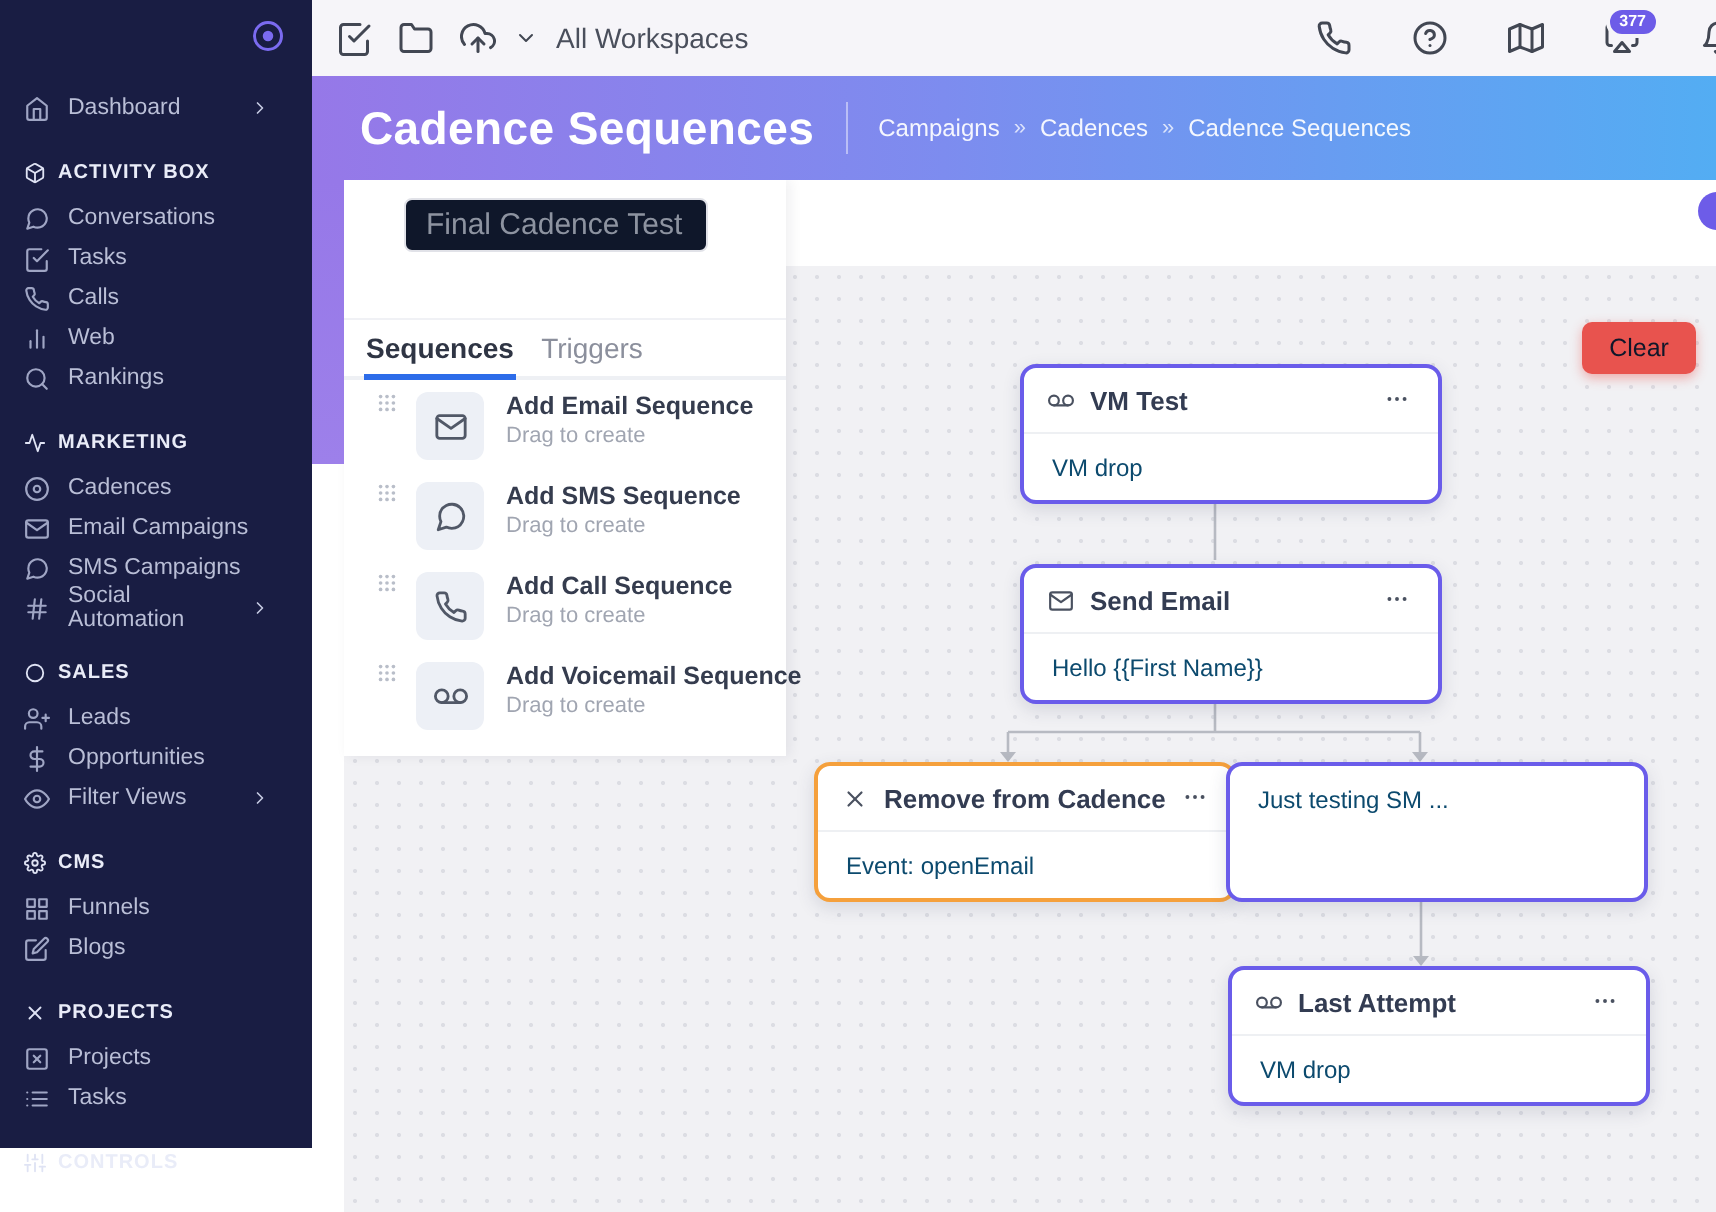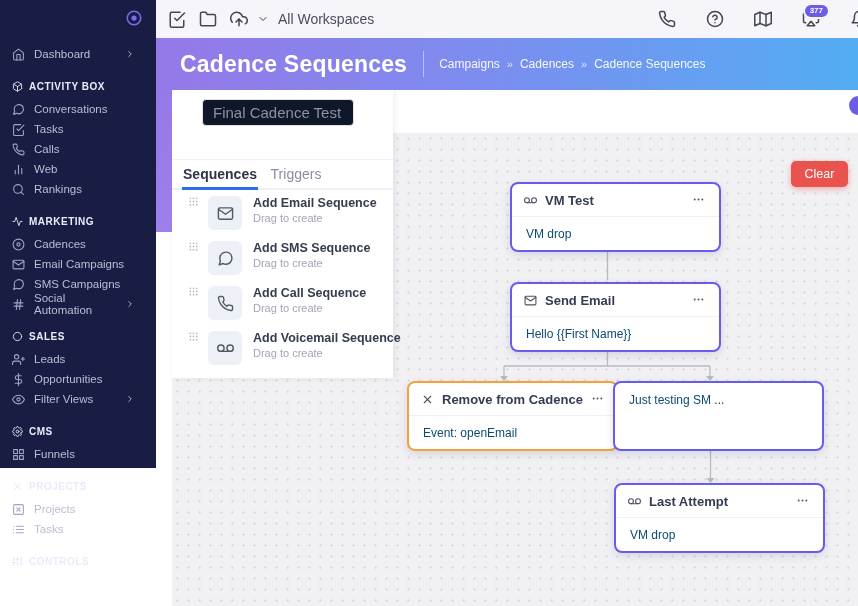--- a/index.html
+++ b/index.html
@@ -1,20 +1,20 @@
 <!DOCTYPE html>
 <html><head>
 <meta charset="utf-8">
 <style>
   * { margin:0; padding:0; box-sizing:border-box; }
   html,body { background:#e9e9ee; font-family:"Liberation Sans", sans-serif; }
   .app { position:relative; width:858px; height:606px; overflow:hidden; background:#fff; }
 
   
-  .sidebar { position:absolute; left:0; top:0; width:156px; height:468px; background:#191d43; z-index:6; }
+  .sidebar { position:absolute; left:0; top:0; width:156px; height:574px; background:#191d43; z-index:6; }
   .collapse-btn { position:absolute; top:9px; right:13px; width:18px; height:18px; color:#7b6bf0; cursor:pointer; }
   .side-nav { position:absolute; top:0; left:0; right:0; }
   .side-section { margin-top:12px; }
   .side-section.first { margin-top:44px; }
   .side-header { height:20px; display:flex; align-items:center; padding:0 12px; color:#e9ecf8; font-size:10px; font-weight:bold; letter-spacing:.5px; }
   .side-header .icn { width:11px; height:11px; margin-right:6px; color:#dfe3f4; }
   .side-items { margin-top:3px; }
   .side-item { height:20px; display:flex; align-items:center; padding:0 12px; color:#b9bed6; font-size:11.5px; cursor:pointer; }
   .side-item .icn { width:13px; height:13px; margin-right:9px; color:#9fa5c4; flex:none; }
   .side-item .chev { width:10px; height:10px; margin-left:auto; color:#c6cbe2; }
@@ -50,21 +50,21 @@
 
   .node { position:absolute; width:211px; height:70px; background:#fff; border:2px solid #6a5cea; border-radius:8px;
     z-index:2; box-shadow:0 3px 9px rgba(55,58,95,.15); cursor:pointer; }
   .node-head { height:33px; display:flex; align-items:center; gap:8px; padding:0 12px; border-bottom:1px solid #eef0f3; }
   .node-head .icn { width:13px; height:13px; color:#4a5160; flex:none; }
   .n-title { font-size:13px; font-weight:bold; color:#333c52; white-space:nowrap; }
   .n-more { width:15px; height:15px; color:#3f4450; margin-left:auto; cursor:pointer; flex:none; }
   .node-body { padding:10px 14px; font-size:12px; color:#0c4a6e; }
 
   .clear-btn { position:absolute; left:791px; top:161px; width:57px; height:26px; z-index:2;
-    background:#e8534e; color:#ffffff; border:none; border-radius:5px; font-size:12.5px;
+    background:#e8534e; color:#0f172a; border:none; border-radius:5px; font-size:12.5px;
     font-family:"Liberation Sans",sans-serif; cursor:pointer; box-shadow:0 2px 6px rgba(232,83,78,.45); }
   .fab { position:absolute; left:849px; top:96px; width:19px; height:19px; border-radius:50%; background:#6d5ce8; z-index:2; cursor:pointer; }
 
   
   .panel { position:absolute; left:172px; top:90px; width:221px; height:288px; background:#fff; z-index:3;
     box-shadow:2px 0 6px rgba(31,35,60,.07); }
   .panel-search { height:70px; padding:9px 0 0 30px; border-bottom:1px solid #f0f1f5; }
   .cadence-input { width:152px; height:27px; border:1px solid #e1e2e8; border-radius:4px; padding:0 10px;
     font-size:15px; color:#8d93a0; font-family:"Liberation Sans",sans-serif; outline:none; background:#0f172a; }
   .tabs { display:flex; height:30px; border-bottom:2px solid #eef0f4; padding-left:10px; }
@@ -243,20 +243,27 @@
           <div class="side-items">
             <div class="side-item">
               <svg class="icn " viewBox="0 0 24 24">
                 <rect x="3" y="3" width="7" height="7"></rect>
                 <rect x="14" y="3" width="7" height="7"></rect>
                 <rect x="14" y="14" width="7" height="7"></rect>
                 <rect x="3" y="14" width="7" height="7"></rect>
               </svg>
               <span>Funnels</span>
             </div>
+            <div class="side-item">
+              <svg class="icn " viewBox="0 0 24 24">
+                <path d="M11 4H4a2 2 0 0 0-2 2v14a2 2 0 0 0 2 2h14a2 2 0 0 0 2-2v-7"></path>
+                <path d="M18.5 2.5a2.12 2.12 0 0 1 3 3L12 15l-4 1 1-4z"></path>
+              </svg>
+              <span>Blogs</span>
+            </div>
           </div>
         </div>
         <div class="side-section">
           <div class="side-header">
             <svg class="icn " viewBox="0 0 24 24">
               <line x1="18" y1="6" x2="6" y2="18"></line>
               <line x1="6" y1="6" x2="18" y2="18"></line>
             </svg>
             <span>PROJECTS</span>
           </div>

